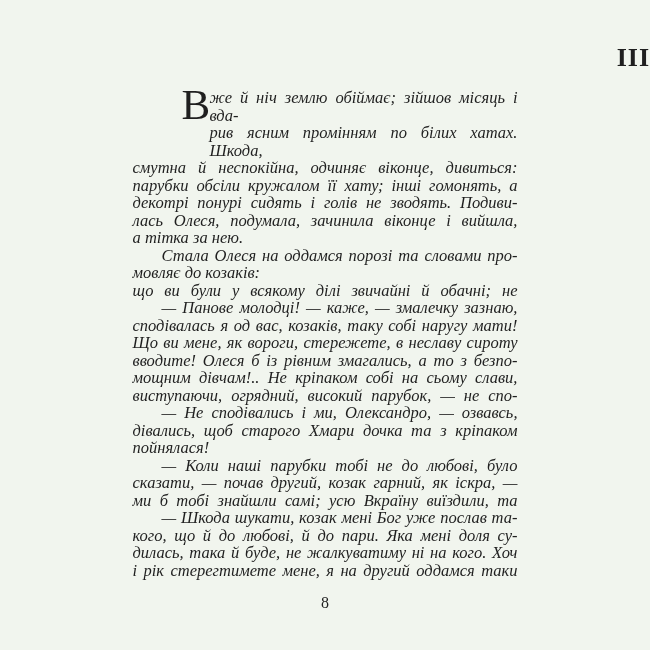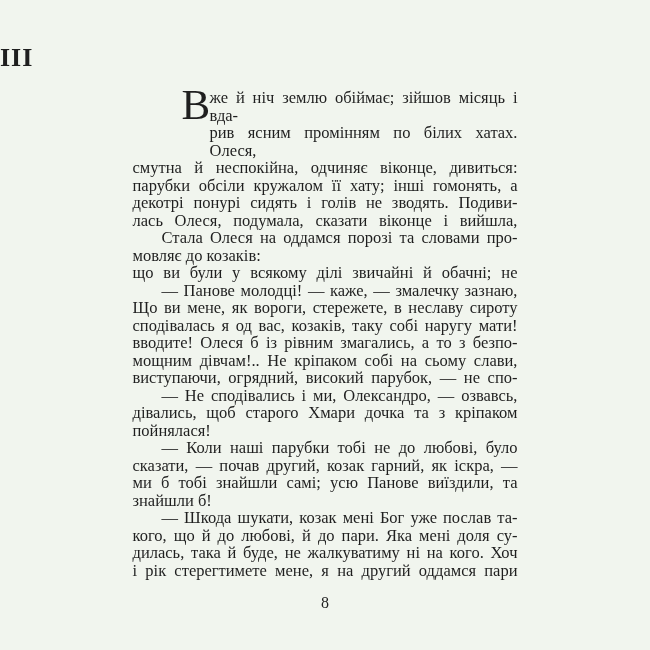--- a/index.html
+++ b/index.html
@@ -14,36 +14,38 @@
     color: #1f1f1f;
     overflow: hidden;
   }
   .page {
     position: relative;
     width: 650px;
     height: 650px;
   }
   .chapter-heading {
     padding-top: 45px;
-    text-align: left;
+    text-align: right;
     font-weight: bold;
     font-size: 26px;
     line-height: 26px;
     letter-spacing: 1px;
+    margin-left: 46px;
   }
   .text-block {
     position: relative;
     width: 385px;
     margin: 18px auto 0 auto;
     font-size: 16.5px;
     line-height: 17.5px;
   }
   .line {
     text-align: justify;
     text-align-last: justify;
+    font-style: italic;
   }
   .line.lastline {
     text-align-last: left;
   }
   .line.indent {
     text-indent: 29px;
   }
   .line.dropline {
     padding-left: 77px;
   }
@@ -68,53 +70,53 @@
 <body>
 
 <div class="page">
   <div class="chapter-heading">III</div>
 
   <div class="text-block">
     <span class="drop-cap">В</span>
     <div id="paragraphs">
         <div class="paragraph">
           <div class="line dropline">же й ніч землю обіймає; зійшов місяць і вда-</div>
-          <div class="line dropline">рив ясним промінням по білих хатах. Олеся,</div>
+          <div class="line dropline">рив ясним промінням по білих хатах. Шкода,</div>
           <div class="line">смутна й неспокійна, одчиняє віконце, дивиться:</div>
           <div class="line">парубки обсіли кружалом її хату; інші гомонять, а</div>
           <div class="line">декотрі понурі сидять і голів не зводять. Подиви-</div>
-          <div class="line">лась Олеся, подумала, сказати віконце і вийшла,</div>
+          <div class="line">лась Олеся, подумала, зачинила віконце і вийшла,</div>
+          <div class="line lastline">а тітка за нею.</div>
         </div>
         <div class="paragraph">
           <div class="line indent">Стала Олеся на оддамся порозі та словами про-</div>
           <div class="line lastline">мовляє до козаків:</div>
         </div>
         <div class="paragraph">
           <div class="line">що ви були у всякому ділі звичайні й обачні; не</div>
           <div class="line indent">— Панове молодці! — каже, — змалечку зазнаю,</div>
+          <div class="line">сподівалась я од вас, козаків, таку собі наругу мати!</div>
           <div class="line">Що ви мене, як вороги, стережете, в неславу сироту</div>
-          <div class="line">сподівалась я од вас, козаків, таку собі наругу мати!</div>
           <div class="line">вводите! Олеся б із рівним змагались, а то з безпо-</div>
           <div class="line">мощним дівчам!.. Не кріпаком собі на сьому слави,</div>
         </div>
         <div class="paragraph">
           <div class="line">виступаючи, огрядний, високий парубок, — не спо-</div>
           <div class="line indent">— Не сподівались і ми, Олександро, — озвавсь,</div>
           <div class="line">дівались, щоб старого Хмари дочка та з кріпаком</div>
           <div class="line lastline">пойнялася!</div>
         </div>
         <div class="paragraph">
           <div class="line indent">— Коли наші парубки тобі не до любові, було</div>
           <div class="line">сказати, — почав другий, козак гарний, як іскра, —</div>
-          <div class="line">ми б тобі знайшли самі; усю Панове виїздили, та</div>
-          <div class="line lastline">знайшли б!</div>
+          <div class="line">ми б тобі знайшли самі; усю Вкраїну виїздили, та</div>
         </div>
         <div class="paragraph">
           <div class="line indent">— Шкода шукати, козак мені Бог уже послав та-</div>
           <div class="line">кого, що й до любові, й до пари. Яка мені доля су-</div>
           <div class="line">дилась, така й буде, не жалкуватиму ні на кого. Хоч</div>
-          <div class="line">і рік стерегтимете мене, я на другий оддамся пари</div>
+          <div class="line">і рік стерегтимете мене, я на другий оддамся таки</div>
         </div>
       </div>
   </div>
 
   <div class="page-number">8</div>
 </div>
 
 </body></html>

